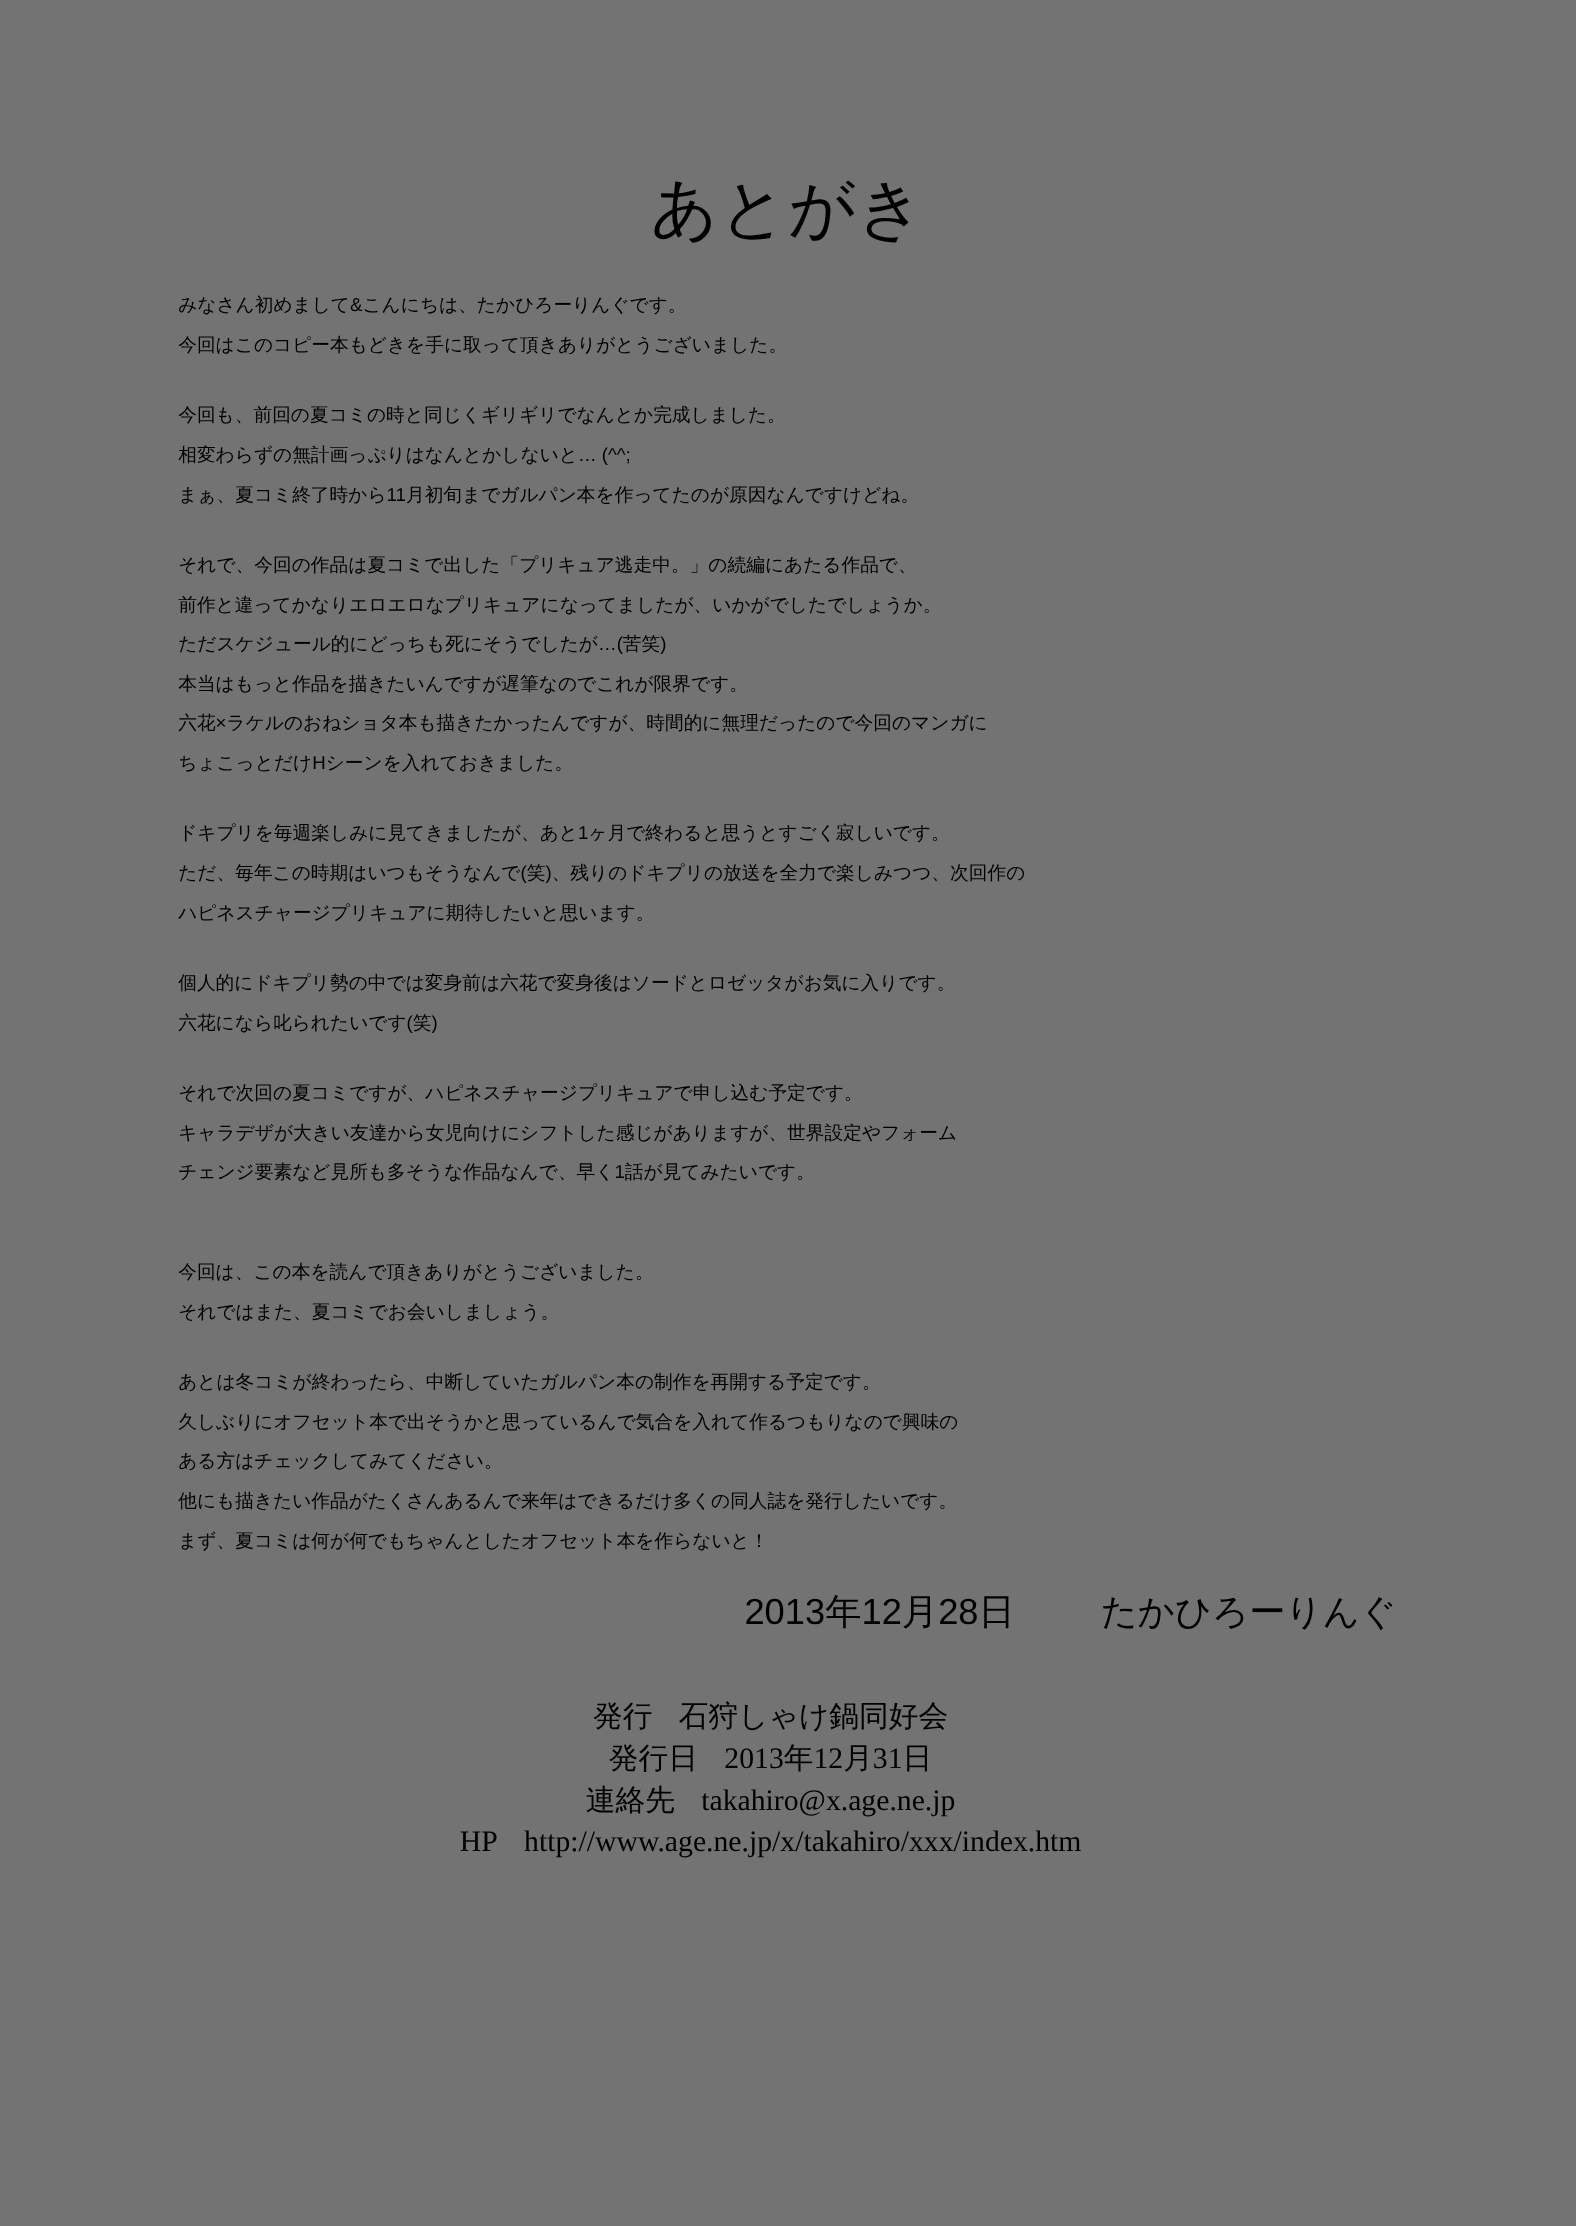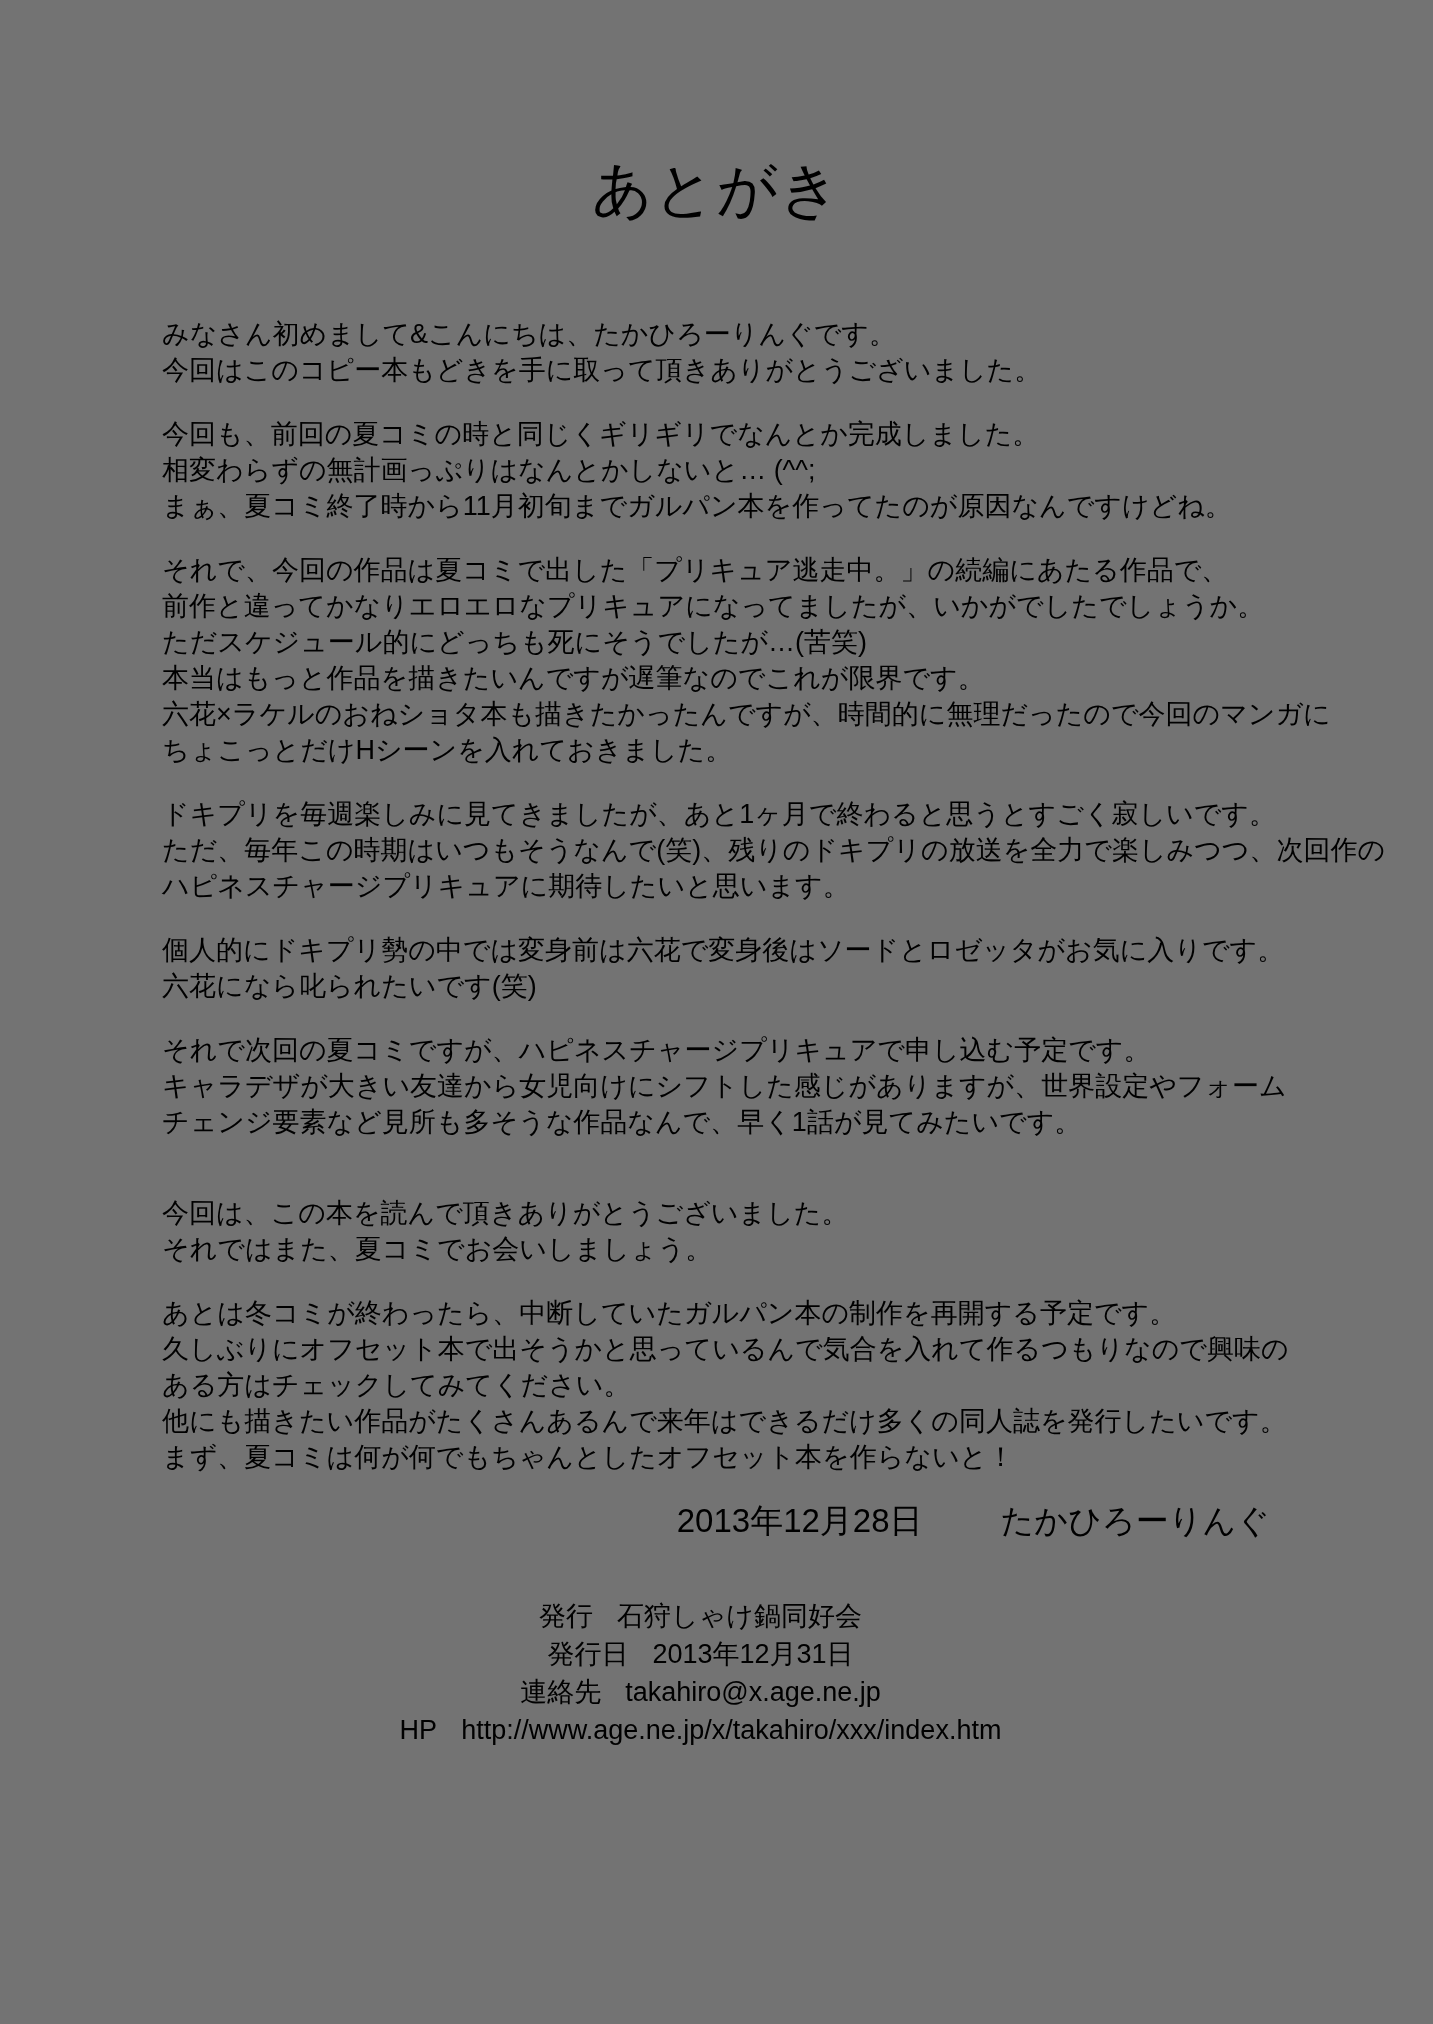--- a/index.html
+++ b/index.html
@@ -16,24 +16,24 @@
   }
   .afterword-title {
     margin-top: 160px;
     text-align: center;
     font-size: 60px;
     line-height: 1.0;
     font-weight: 500;
     letter-spacing: 1px;
   }
   .body-text {
-    margin-top: 96px;
+    margin-top: 40px;
     margin-left: 162px;
     margin-right: 30px;
-    font-size: 27px;
+    font-size: 17px;
     line-height: 36px;
   }
   .para { margin-bottom: 28px; }
   .para .line { white-space: nowrap; }
   .closing { margin-top: 55px; }
   .signoff-line {
     display: flex;
     justify-content: flex-end;
     gap: 78px;
     padding-right: 163px;
@@ -47,20 +47,21 @@
     text-align: center;
     font-size: 40px;
     line-height: 44px;
     font-weight: 500;
     letter-spacing: 2px;
   }
   .colophon {
     margin-top: 58px;
     font-size: 27px;
     line-height: 38px;
+    font-family: Liberation Serif, serif;
   }
   .colophon-row {
     display: flex;
     justify-content: center;
     gap: 24px;
     white-space: nowrap;
     transform: translateX(-16px);
   }
 </style>
 </head>

